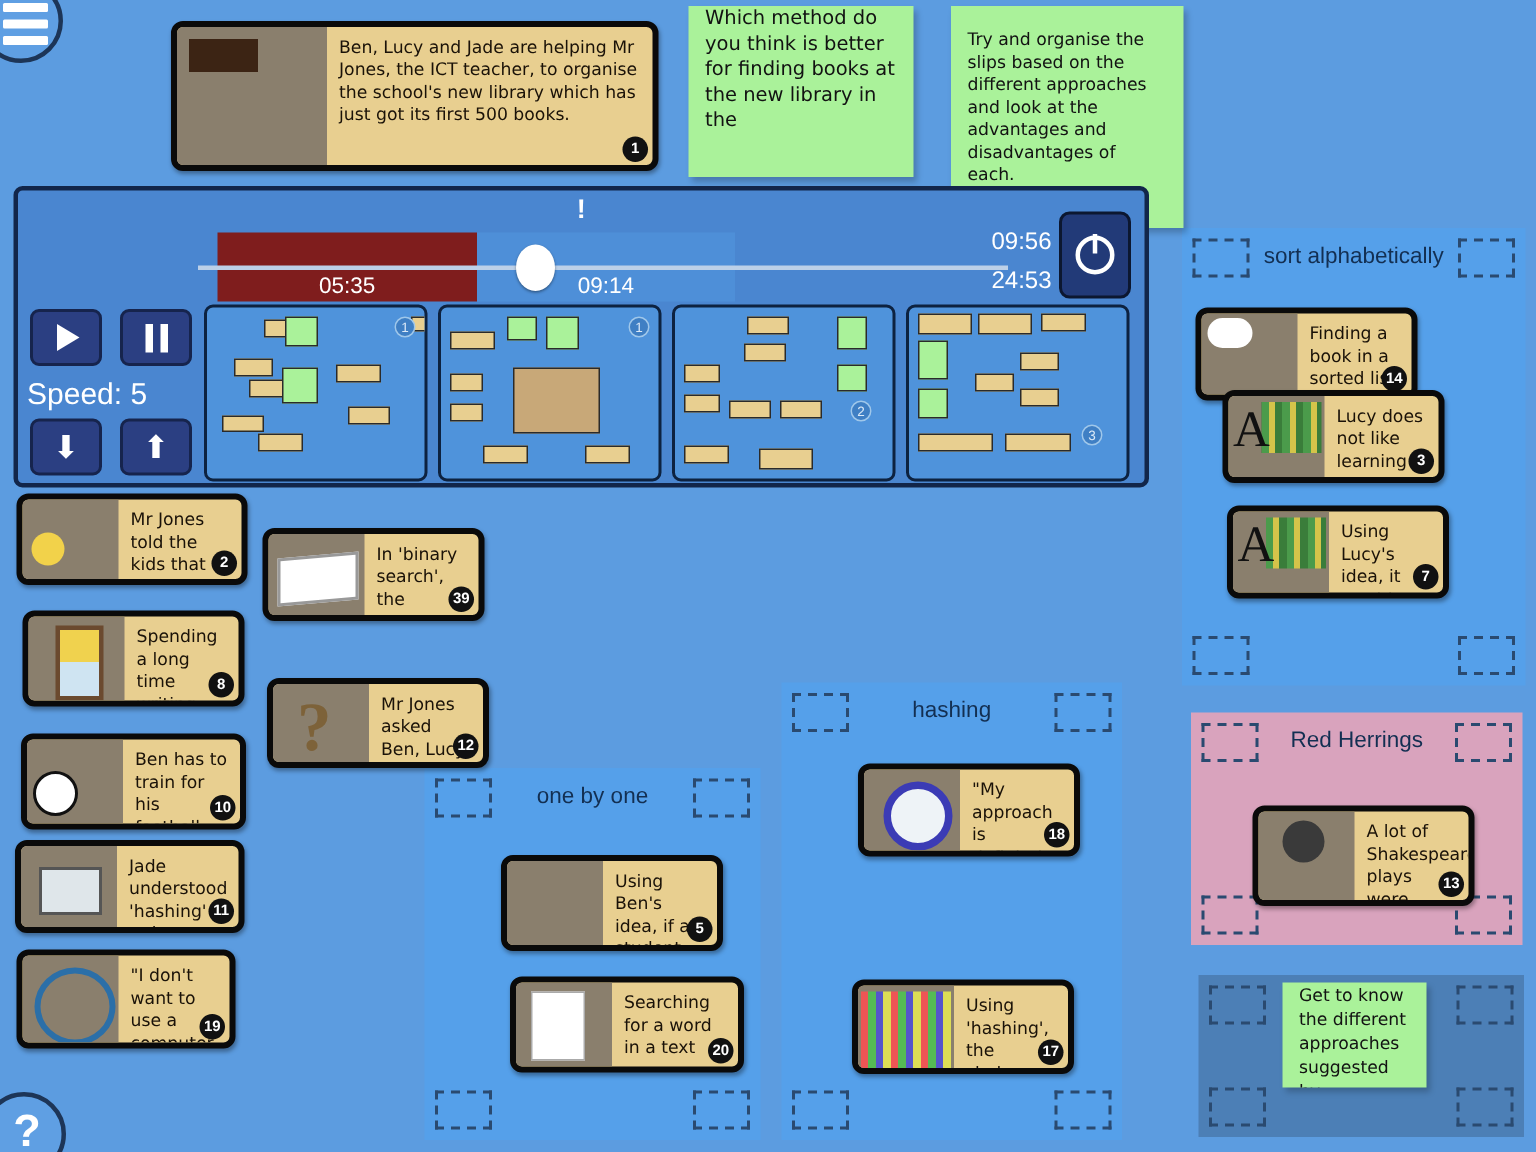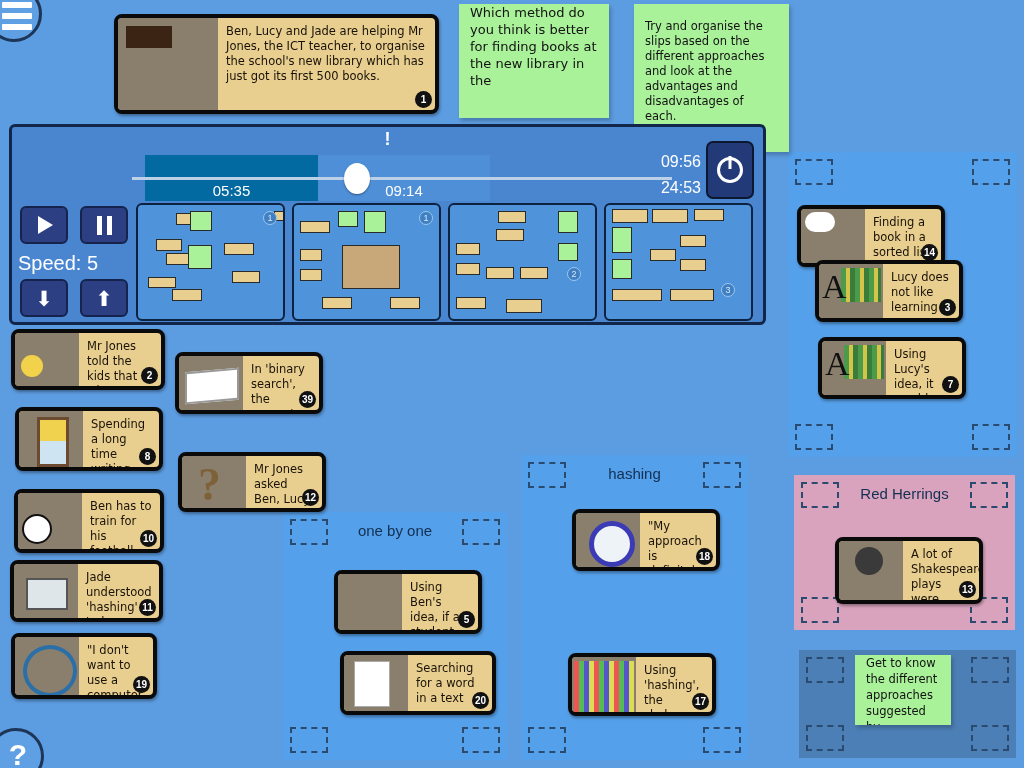--- a/index.html
+++ b/index.html
@@ -215,20 +215,21 @@
   .handle.tr { right:7px; top:7px; }
   .handle.bl { left:7px; bottom:7px; }
   .handle.br { right:7px; bottom:7px; }
 </style>
 </head>
 <body>
 
 <div id="stage">
 
   <div class="group" style="left:788px; top:152px; width:229px; height:305px;">
+    <div class="gtitle">sort alphabetically</div>
     <div class="handle tl"></div>
     <div class="handle tr"></div>
     <div class="handle bl"></div>
     <div class="handle br"></div>
   </div>
 
   <div class="group pink" style="left:794px; top:475px; width:221px; height:155px;">
     <div class="gtitle">Red Herrings</div>
     <div class="handle tl"></div>
     <div class="handle tr"></div>
@@ -279,21 +280,21 @@
     <div class="body">
       <span>Ben, Lucy and Jade are helping Mr Jones, the ICT teacher, to organise the school's new library which has just got its first 500 books.</span>
       <span class="badge">1</span>
     </div>
   </div>
 
   <div id="player">
     <div id="alert-mark">!</div>
 
     <div class="track-wrap">
-      <div class="seg" style="left:0px; width:173px; background:#0369a1;">
+      <div class="seg" style="left:0px; width:173px; background:#7f1d1d;">
         <span>05:35</span>
       </div>
       <div class="seg" style="left:173px; width:172px; background:#4e8fd8;">
         <span>09:14</span>
       </div>
     </div>
     <div class="rail"></div>
     <div class="knob"></div>
 
     <div class="times">

